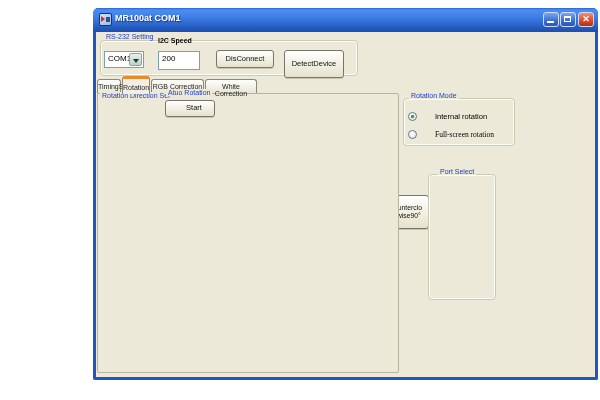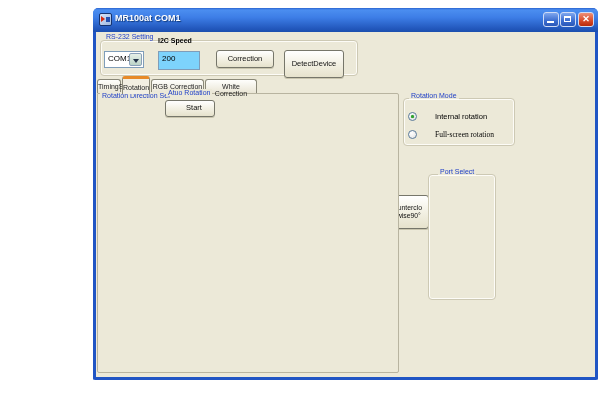--- a/index.html
+++ b/index.html
@@ -31,21 +31,21 @@
 
   .groupbox{position:absolute;box-sizing:border-box;border:1px solid #cdc9b4;border-radius:4px;
             box-shadow:inset 0 0 0 1px #fdfcf7;}
   .grouplabel{position:absolute;font-size:7px;color:#2040c8;background:#ece9d8;padding:0 2px;
               white-space:nowrap;z-index:3;}
 
   .xp-btn{position:absolute;box-sizing:border-box;border:1px solid #76766a;border-radius:3px;
           background:linear-gradient(180deg,#ffffff 0%,#f4f2e6 45%,#e6e2cc 100%);
           font-size:7.5px;color:#111;text-align:center;display:flex;align-items:center;justify-content:center;
           box-shadow:0 1px 0 #c9c5ae;line-height:1.15;}
-  .textbox{position:absolute;box-sizing:border-box;border:1px solid #7f9db9;background:#7dd3fc;
+  .textbox{position:absolute;box-sizing:border-box;border:1px solid #7f9db9;background:#ffffff;
            font-size:8px;color:#000;padding:2px 2px 15px 3px;white-space:nowrap;overflow:hidden;}
   .caret{display:inline-block;width:1px;height:9px;background:#000;vertical-align:-1px;margin-left:1px;}
   .label{position:absolute;font-size:7.5px;color:#000;white-space:nowrap;}
 
   .combo{position:absolute;box-sizing:border-box;border:1px solid #7f9db9;background:#fff;
          font-size:8px;padding:2px 0 0 3px;}
   .combo-arrow{position:absolute;right:1px;top:1px;bottom:1px;width:13px;border-radius:2px;
          background:linear-gradient(180deg,#e6f0e8 0%,#bcd4c8 100%);border:1px solid #8aa0b8;box-sizing:border-box;}
   .combo-arrow::after{content:"";position:absolute;left:3px;top:5px;width:0;height:0;
          border-top:4px solid #23324a;border-left:3px solid transparent;border-right:3px solid transparent;}
@@ -97,21 +97,21 @@
     <div class="groupbox" style="left:4px;top:8px;width:258px;height:36px;"></div>
     <span class="grouplabel" style="left:8px;top:1px;">RS-232 Setting</span>
     <div class="combo" style="left:8px;top:19px;width:40px;height:17px;">
       <span>COM1</span>
       <span class="combo-arrow"></span>
     </div>
     <span class="label" style="left:62px;top:5px;font-weight:bold;font-size:7px;">I2C Speed</span>
     <div class="textbox" style="left:62px;top:19px;width:42px;height:17px;">
       <span>200</span>
     </div>
-    <div class="xp-btn" style="left:120px;top:18px;width:58px;height:18px;">Correction</div>
+    <div class="xp-btn" style="left:120px;top:18px;width:58px;height:18px;">DisConnect</div>
     <div class="xp-btn" style="left:188px;top:18px;width:60px;height:28px;">DetectDevice</div>
 
 
     <div class="tab" style="left:1px;width:24px;">TimingSet</div>
     <div class="tab active" style="left:26px;width:28px;">Rotation</div>
     <div class="tab" style="left:55px;width:53px;">RGB Correction</div>
     <div class="tab" style="left:109px;width:52px;">White Correction</div>
     <div class="tabpage"></div>
 
     <div class="groupbox" style="left:3px;top:66px;width:66px;height:44px;"></div>

